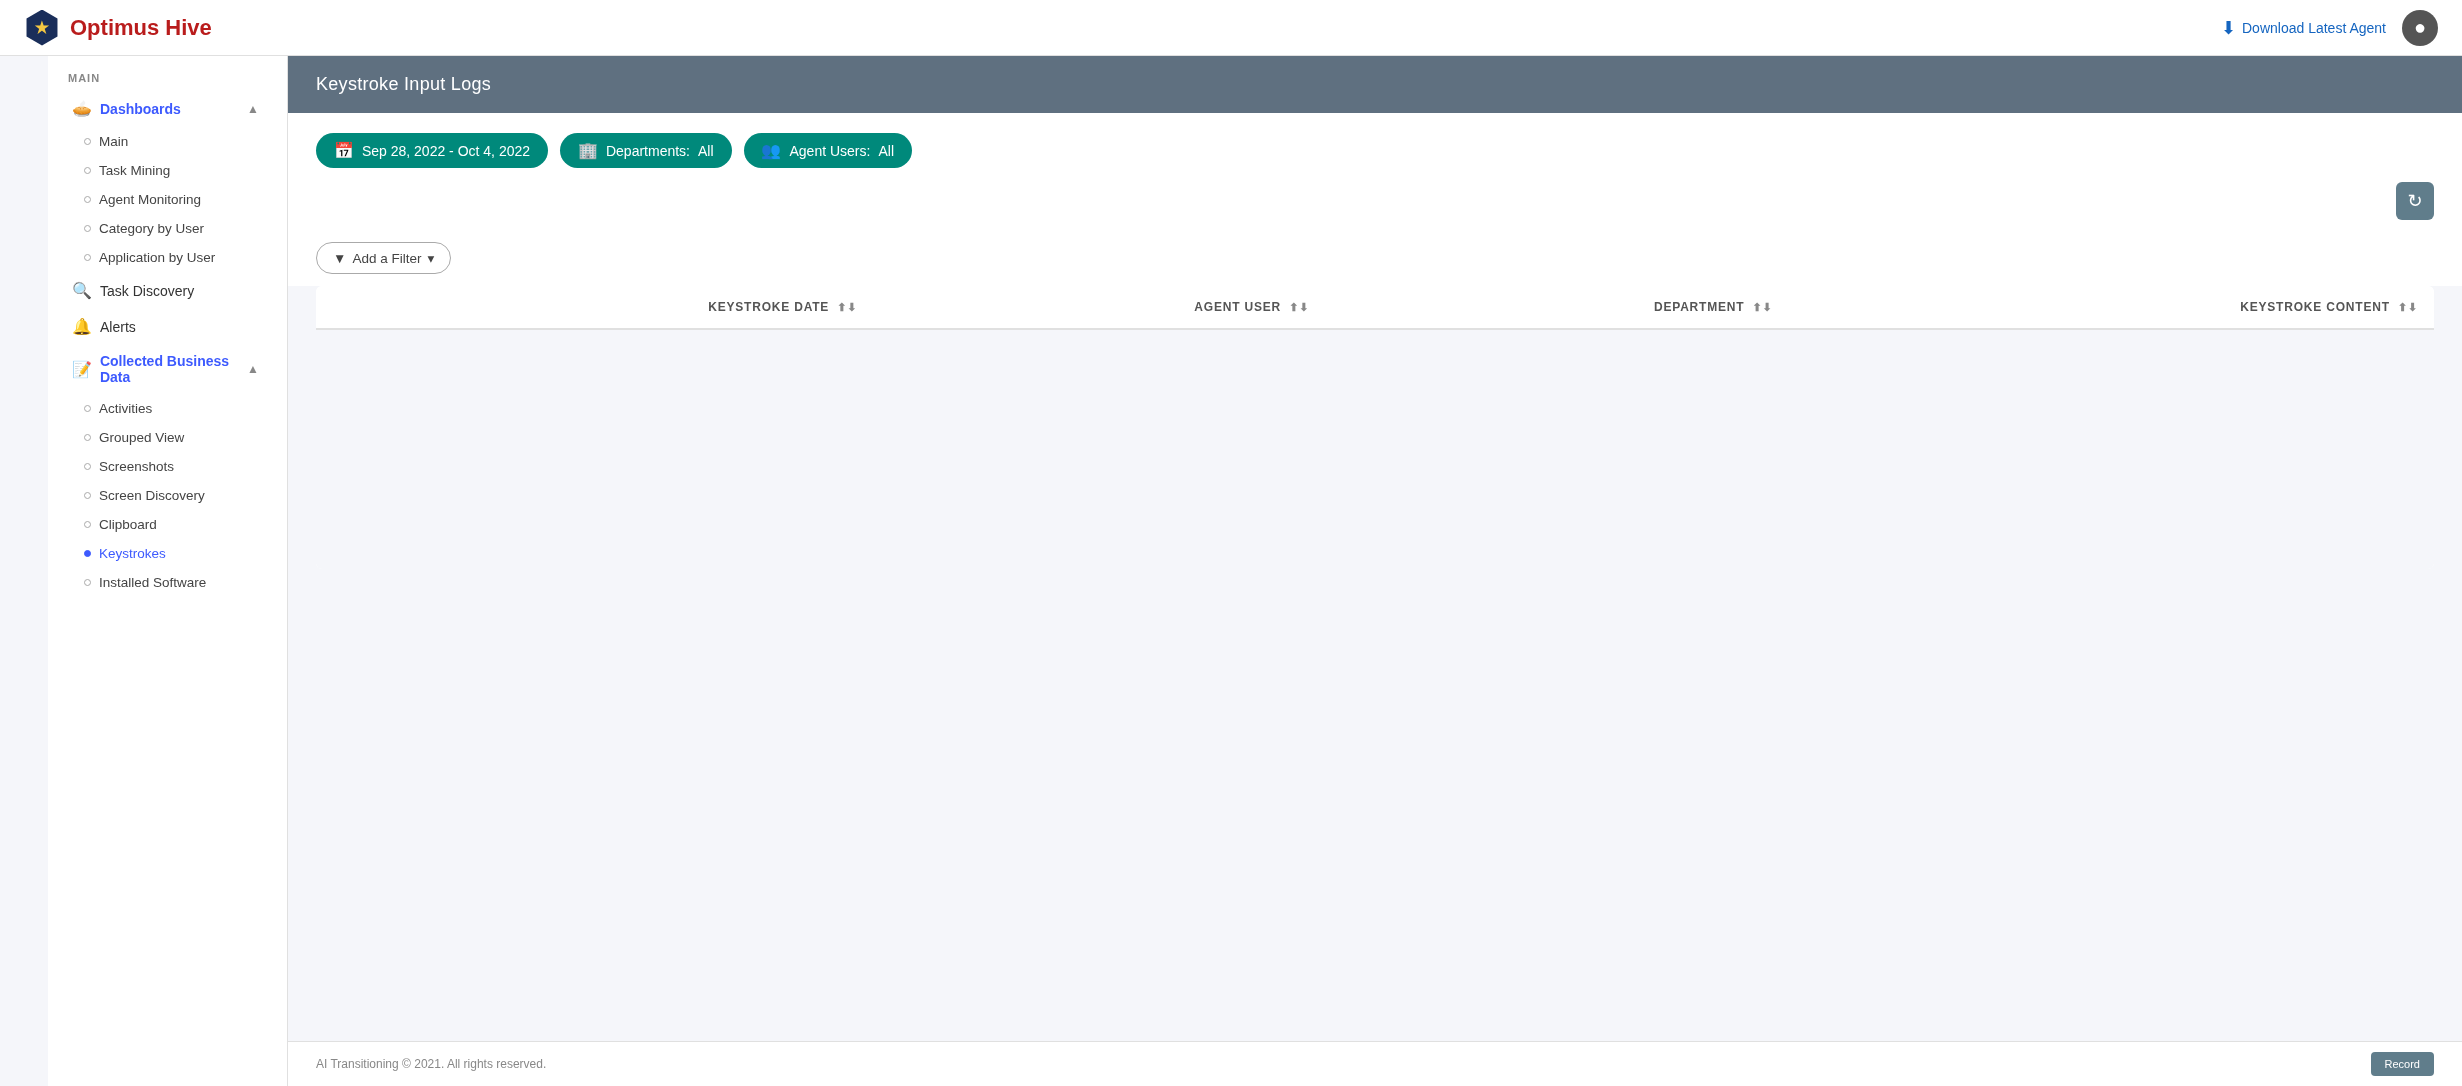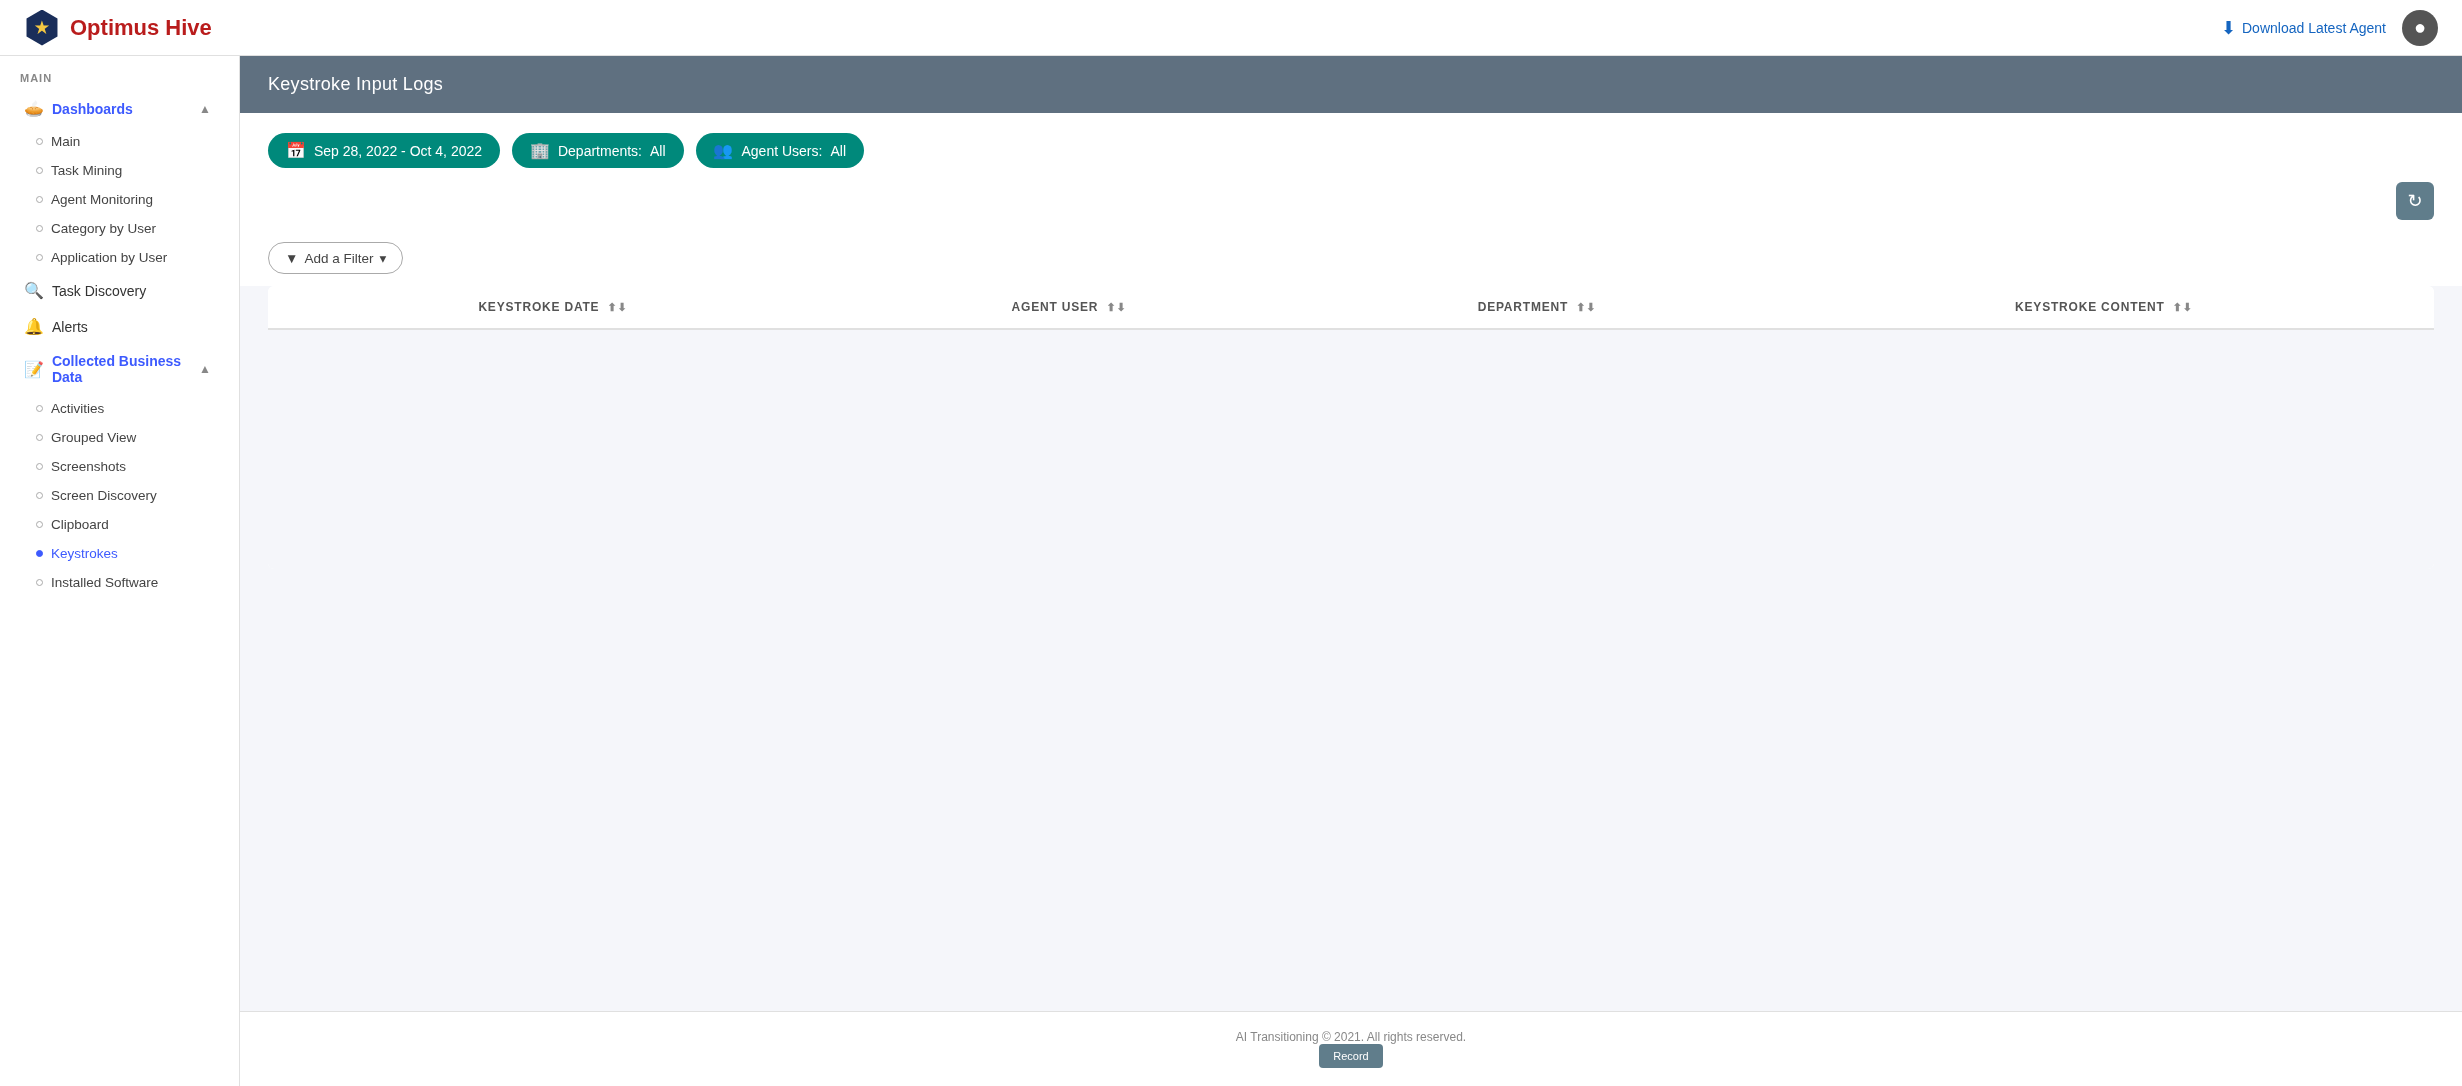--- a/index.html
+++ b/index.html
@@ -21,21 +21,21 @@
     .navbar-brand .brand-name { font-size: 22px; font-weight: 700; color: #b91c1c; }
     .navbar-right { display: flex; align-items: center; gap: 16px; }
     .download-link { display: flex; align-items: center; gap: 6px; color: #1565c0; font-size: 14px; text-decoration: none; font-weight: 500; }
     .download-icon { color: #1565c0; font-size: 18px; }
     .avatar-circle {
       width: 36px; height: 36px; border-radius: 50%; background: #555;
       display: flex; align-items: center; justify-content: center; color: #fff; font-size: 20px; cursor: pointer;
     }
 
     
-    .app-body { display: flex; flex: 1; overflow: hidden; }
+    .app-body { display: flex; flex: 1; overflow: hidden; margin-left: 48px; }
 
     
     .sidebar {
       width: 240px; background: #fff; border-right: 1px solid #e0e0e0;
       overflow-y: auto; flex-shrink: 0; padding-bottom: 20px;
     }
     .sidebar-section-label {
       padding: 16px 20px 6px 20px; font-size: 11px; font-weight: 700;
       color: #888; letter-spacing: 1px; text-transform: uppercase;
     }
@@ -103,32 +103,32 @@
       border: 1.5px solid #aaa; border-radius: 20px;
       background: #fff; padding: 7px 16px; font-size: 13.5px;
       color: #444; cursor: pointer;
     }
 
     
     .table-area { flex: 1; background: #f5f6fa; padding: 0 28px 20px 28px; }
     .data-table { width: 100%; border-collapse: collapse; background: #fff; border-radius: 6px; overflow: hidden; }
     .data-table thead tr { border-bottom: 2px solid #e0e0e0; }
     .data-table th {
-      padding: 14px 16px; text-align: center; font-size: 12px;
+      padding: 14px 16px; text-align: right; font-size: 12px;
       font-weight: 700; color: #555; letter-spacing: 0.8px;
       text-transform: uppercase; white-space: nowrap; background: #fff;
     }
     .sort-icon { font-size: 11px; color: #888; margin-left: 4px; }
     .data-table td { padding: 13px 16px; font-size: 13.5px; border-bottom: 1px solid #f0f0f0; }
 
     
     .page-footer {
       background: #fff; border-top: 1px solid #e0e0e0;
-      padding: 18px 28px; display: flex; align-items: center;
-      justify-content: flex-end; font-size: 12px; color: #888; flex-shrink: 0; flex-direction: column;
+      padding: 10px 28px; display: flex; align-items: center;
+      justify-content: space-between; font-size: 12px; color: #888; flex-shrink: 0;
     }
     .footer-record-btn {
       background: #607d8b; color: #fff; border: none; border-radius: 4px;
       padding: 6px 14px; font-size: 11px; cursor: pointer;
     }
   </style>
 </head>
 <body>
 
 <header class="navbar">

